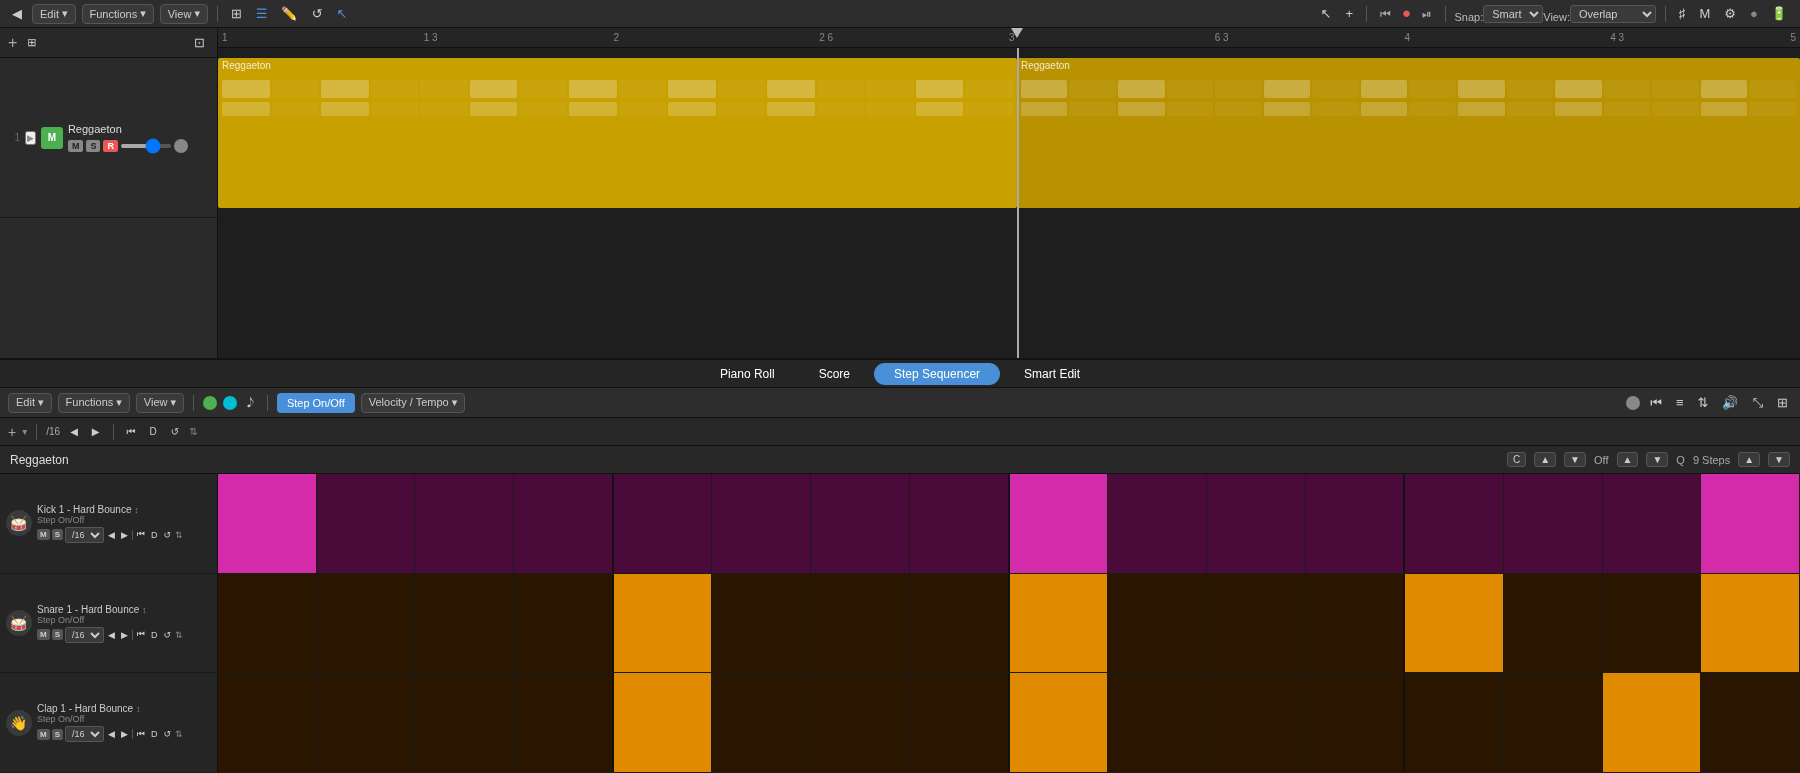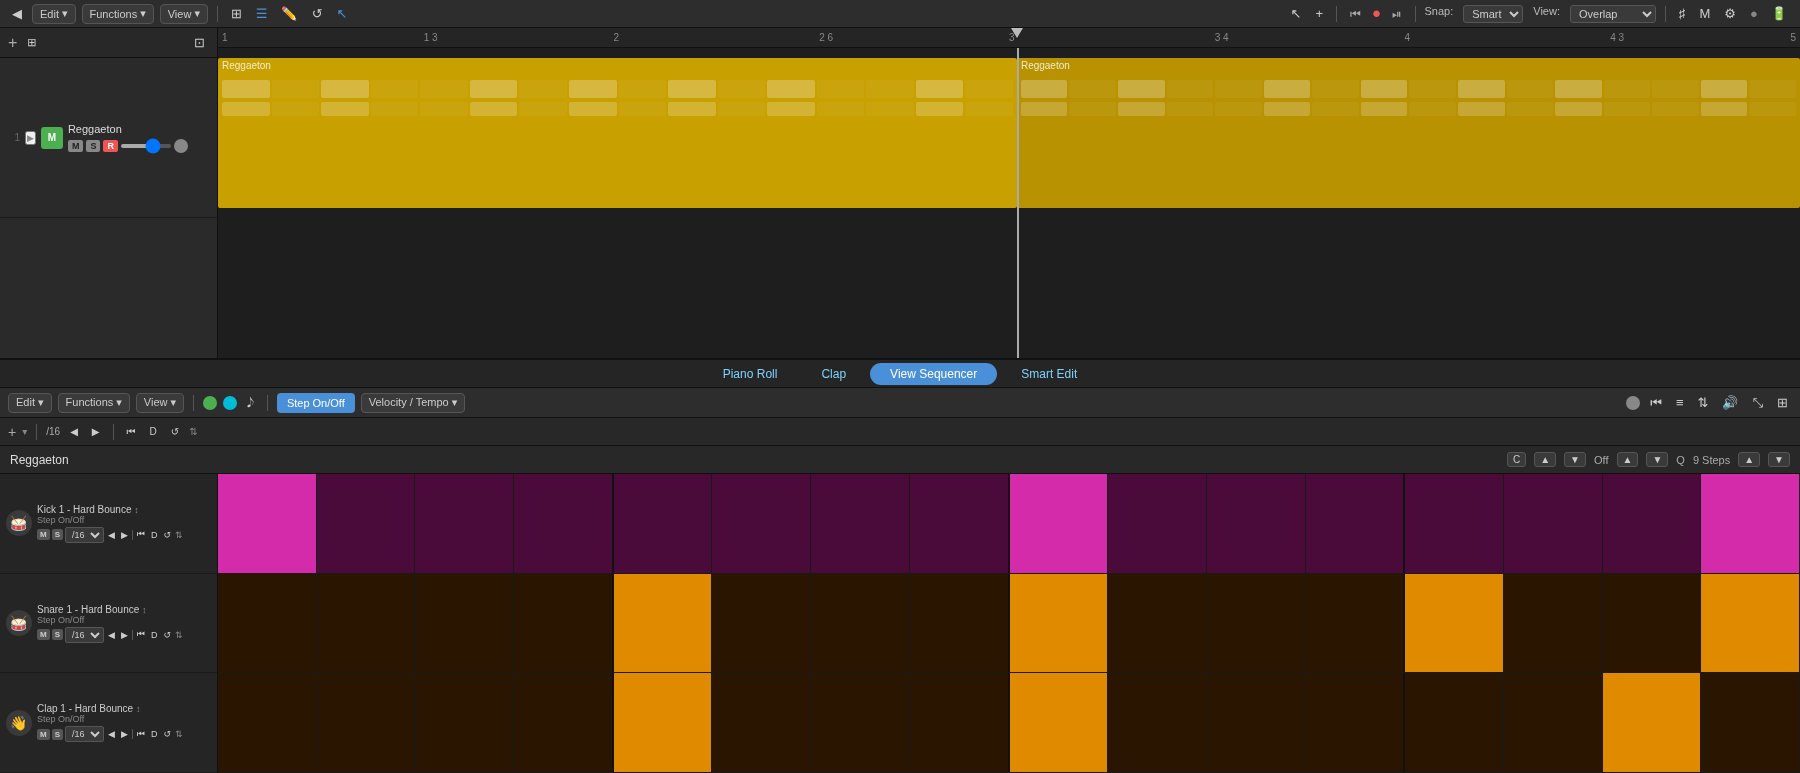--- a/index.html
+++ b/index.html
@@ -33,22 +33,22 @@
       border: none;
       color: #ccc;
       cursor: pointer;
       padding: 2px 4px;
       font-size: 13px;
     }
     .toolbar-separator { width: 1px; height: 16px; background: #555; margin: 0 3px; }
     .toolbar-spacer { flex: 1; }
     .snap-drag-area {
       display: flex;
-      align-items: flex-start;
-      gap: 10px;
+      align-items: flex-end;
+      gap: 0;
       font-size: 11px;
       color: #bbb;
     }
     .snap-drag-area select {
       background: #3a3a3a;
       border: 1px solid #555;
       color: #ccc;
       border-radius: 3px;
       font-size: 11px;
       padding: 1px 4px;
@@ -181,21 +181,21 @@
       background: #252525;
       display: flex;
       align-items: center;
       justify-content: center;
       gap: 0;
       border-bottom: 1px solid #111;
     }
     .tab-item {
       padding: 4px 20px;
       font-size: 12px;
-      color: #7dd3fc;
+      color: #ffffff;
       cursor: pointer;
       border-radius: 12px;
       margin: 0 2px;
     }
     .tab-item.active {
       background: #4a90d9;
       color: white;
     }
 
     
@@ -462,21 +462,21 @@
   </div>
 
   <div class="arrange-area">
 
     <div class="timeline-ruler">
       <span class="ruler-mark" style="left:4px">1</span>
       <span class="ruler-mark" style="left:13%">1 3</span>
       <span class="ruler-mark" style="left:25%">2</span>
       <span class="ruler-mark" style="left:38%">2 6</span>
       <span class="ruler-mark" style="left:50%">3</span>
-      <span class="ruler-mark" style="left:63%">3 4</span>
+      <span class="ruler-mark" style="left:63%">6 3</span>
       <span class="ruler-mark" style="left:75%">4</span>
       <span class="ruler-mark" style="left:88%">4 3</span>
       <span class="ruler-mark" style="right:4px">5</span>
 
       <div style="position:absolute; left:50.5%; top:0; width:0; height:0; border-left:6px solid transparent; border-right:6px solid transparent; border-top:10px solid #bbb; transform:translateX(-50%); z-index:10; pointer-events:none;"></div>
     </div>
 
     <div class="track-lane">
 
       <div class="playhead-line" style="left:50.5%;"></div>
@@ -564,22 +564,22 @@
             <div style="flex:1;background:rgba(255,255,255,0.05);border-radius:2px;"></div>
           </div>
         </div>
       </div>
     </div>
   </div>
 </div>
 
 <div class="bottom-tabs">
   <div class="tab-item">Piano Roll</div>
-  <div class="tab-item">Clap</div>
-  <div class="tab-item active">View Sequencer</div>
+  <div class="tab-item">Score</div>
+  <div class="tab-item active">Step Sequencer</div>
   <div class="tab-item">Smart Edit</div>
 </div>
 
 <div class="bottom-section">
 
   <div class="step-seq-toolbar">
     <button class="step-seq-btn-off">
       <span>Edit</span> <span>▾</span>
     </button>
     <button class="step-seq-btn-off">

